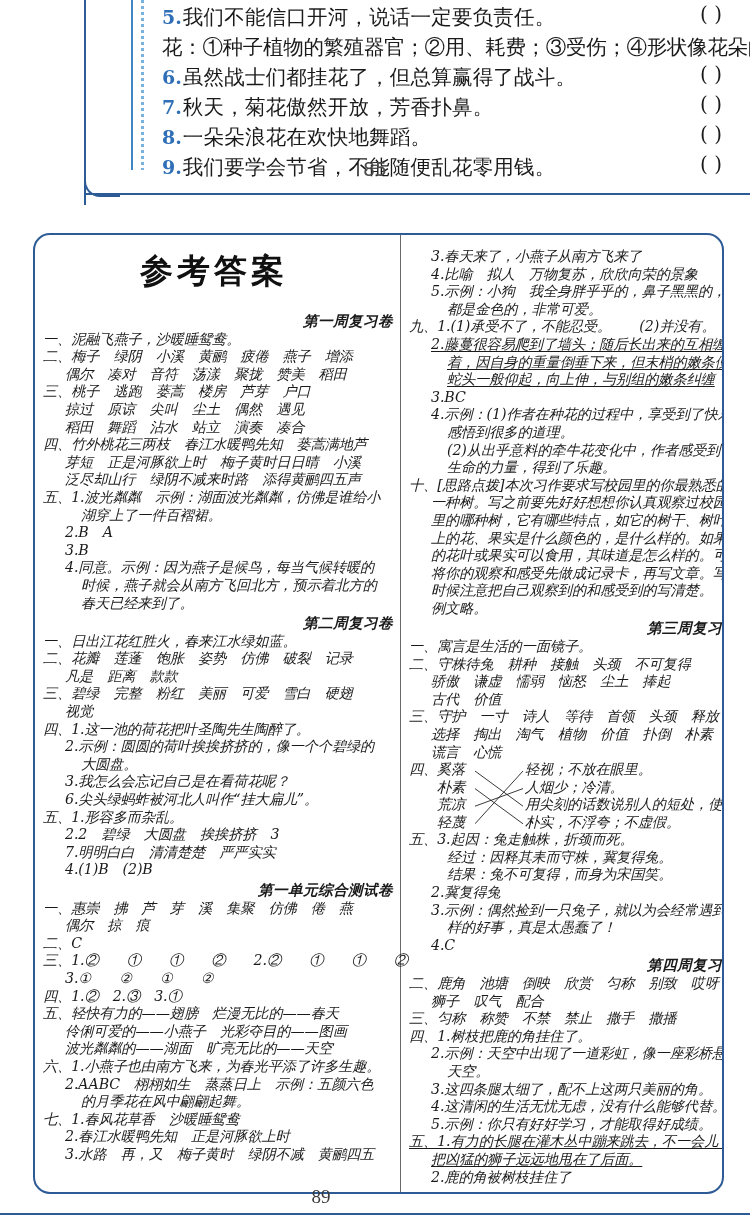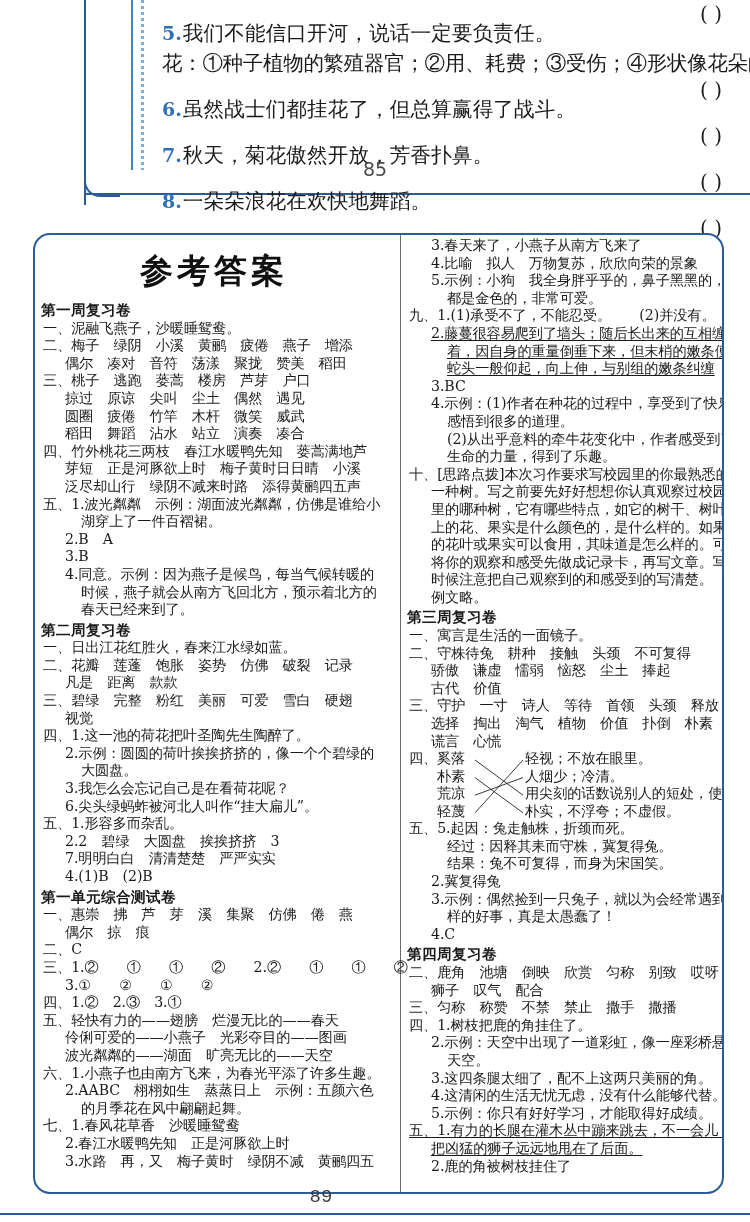--- a/index.html
+++ b/index.html
@@ -47,21 +47,20 @@
     font-size:20.5px;line-height:30px;white-space:nowrap;
   }
   .q-num{
     color:#2e6fb7;font-weight:700;font-size:19px;
     font-family:"DejaVu Serif","Liberation Serif",serif;
     margin-right:1px;
   }
   .q-text{
     flex:0 0 auto;
     letter-spacing:0.2px;
-    margin-top:16px;
   }
   .q-paren{
     position:absolute;right:4px;
     font-size:20px;letter-spacing:36px;
   }
   .q-row-wrap{position:relative;}
   .q-note{
     font-size:20.5px;line-height:30px;white-space:nowrap;letter-spacing:-0.3px;
   }
   #page-85{
@@ -87,29 +86,30 @@
     font-size:33px;font-weight:700;letter-spacing:4px;
     font-family:"DejaVu Serif","Liberation Serif",serif;
     color:#101010;
   }
   #col-divider{
     position:absolute;left:365px;top:-2px;width:1px;height:963px;
     background:#6a6a6a;
   }
 
   .col{
-    position:absolute;top:0;
+    position:absolute;top:11px;
     font-size:14.2px;line-height:17.6px;
     letter-spacing:-0.1px;
+    font-style:italic;
   }
   #col-left{left:6px;width:352px;padding-top:64px;}
   #col-right{left:372px;width:330px;padding-top:2px;}
 
   .sec-title{
-    text-align:left;font-weight:700;font-size:14.6px;
+    text-align:right;font-weight:700;font-size:14.6px;
     letter-spacing:0.4px;margin:2px 0 1px 0;
     font-family:"DejaVu Sans","Liberation Sans",sans-serif;
   }
   .line{
     white-space:nowrap;
     display:block;
   }
   .ind0{padding-left:2px;text-indent:0;}
   .ind1{padding-left:24px;}
   .ind2{padding-left:40px;}
@@ -118,21 +118,21 @@
   
   .match-wrap{position:relative;padding-left:2px;height:70px;}
   .match-left{position:absolute;left:16px;top:0;width:56px;}
   .match-left div{height:17.6px;line-height:17.6px;text-align:center;}
   .match-right{position:absolute;left:118px;top:0;width:215px;}
   .match-right div{height:17.6px;line-height:17.6px;white-space:nowrap;}
   .match-svg{position:absolute;left:68px;top:2px;}
 
   #page-89{
     position:absolute;left:0;top:1186px;width:642px;text-align:center;
-    font-size:19px;color:#3a3a3a;font-family:Liberation Mono, monospace;
+    font-size:19px;color:#3a3a3a;font-family:Liberation Serif, serif;
   }
   #bottom-rule{
     position:absolute;left:0;top:1213px;width:750px;height:2px;background:#2d5b96;
   }
 </style>
 </head>
 <body>
 
 <div id="top-panel">
 
@@ -196,21 +196,20 @@
 
     <div id="col-divider"></div>
 
     <div class="col" id="col-left">
         <div class="sec-title">第一周复习卷</div>
         <div class="line ind0">一、泥融飞燕子，沙暖睡鸳鸯。</div>
         <div class="line ind0">二、梅子　绿阴　小溪　黄鹂　疲倦　燕子　增添</div>
         <div class="line ind1">偶尔　凑对　音符　荡漾　聚拢　赞美　稻田</div>
         <div class="line ind0">三、桃子　逃跑　蒌蒿　楼房　芦芽　户口</div>
         <div class="line ind1">掠过　原谅　尖叫　尘土　偶然　遇见</div>
-        <div class="line ind1">圆圈　疲倦　竹竿　木杆　微笑　威武</div>
         <div class="line ind1">稻田　舞蹈　沾水　站立　演奏　凑合</div>
         <div class="line ind0">四、竹外桃花三两枝　春江水暖鸭先知　蒌蒿满地芦</div>
         <div class="line ind1">芽短　正是河豚欲上时　梅子黄时日日晴　小溪</div>
         <div class="line ind1">泛尽却山行　绿阴不减来时路　添得黄鹂四五声</div>
         <div class="line ind0">五、1.波光粼粼　示例：湖面波光粼粼，仿佛是谁给小</div>
         <div class="line ind2">湖穿上了一件百褶裙。</div>
         <div class="line ind1">2.B　A</div>
         <div class="line ind1">3.B</div>
         <div class="line ind1">4.同意。示例：因为燕子是候鸟，每当气候转暖的</div>
         <div class="line ind2">时候，燕子就会从南方飞回北方，预示着北方的</div>
@@ -291,21 +290,21 @@
             <div>用尖刻的话数说别人的短处，使人难堪。</div>
             <div>朴实，不浮夸；不虚假。</div>
           </div>
           <svg class="match-svg" width="50" height="68">
             <line x1="0" y1="8" x2="48" y2="43.2" stroke="#222" stroke-width="0.9"></line>
             <line x1="0" y1="25.6" x2="48" y2="60.800000000000004" stroke="#222" stroke-width="0.9"></line>
             <line x1="0" y1="43.2" x2="48" y2="25.6" stroke="#222" stroke-width="0.9"></line>
             <line x1="0" y1="60.800000000000004" x2="48" y2="8" stroke="#222" stroke-width="0.9"></line>
           </svg>
         </div>
-        <div class="line ind0">五、5.起因：兔走触株，折颈而死。</div>
+        <div class="line ind0">五、3.起因：兔走触株，折颈而死。</div>
         <div class="line ind2">经过：因释其耒而守株，冀复得兔。</div>
         <div class="line ind2">结果：兔不可复得，而身为宋国笑。</div>
         <div class="line ind1">2.冀复得兔</div>
         <div class="line ind1">3.示例：偶然捡到一只兔子，就以为会经常遇到这</div>
         <div class="line ind2">样的好事，真是太愚蠢了！</div>
         <div class="line ind1">4.C</div>
         <div class="sec-title">第四周复习卷</div>
         <div class="line ind0">二、鹿角　池塘　倒映　欣赏　匀称　别致　哎呀</div>
         <div class="line ind1">狮子　叹气　配合</div>
         <div class="line ind0">三、匀称　称赞　不禁　禁止　撒手　撒播</div>

